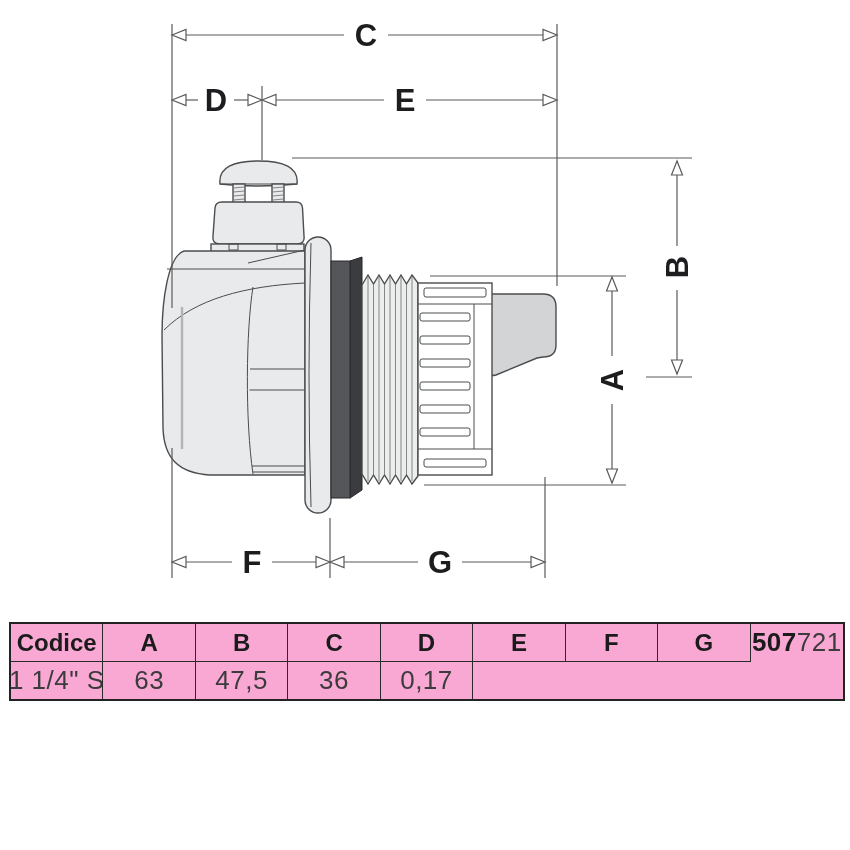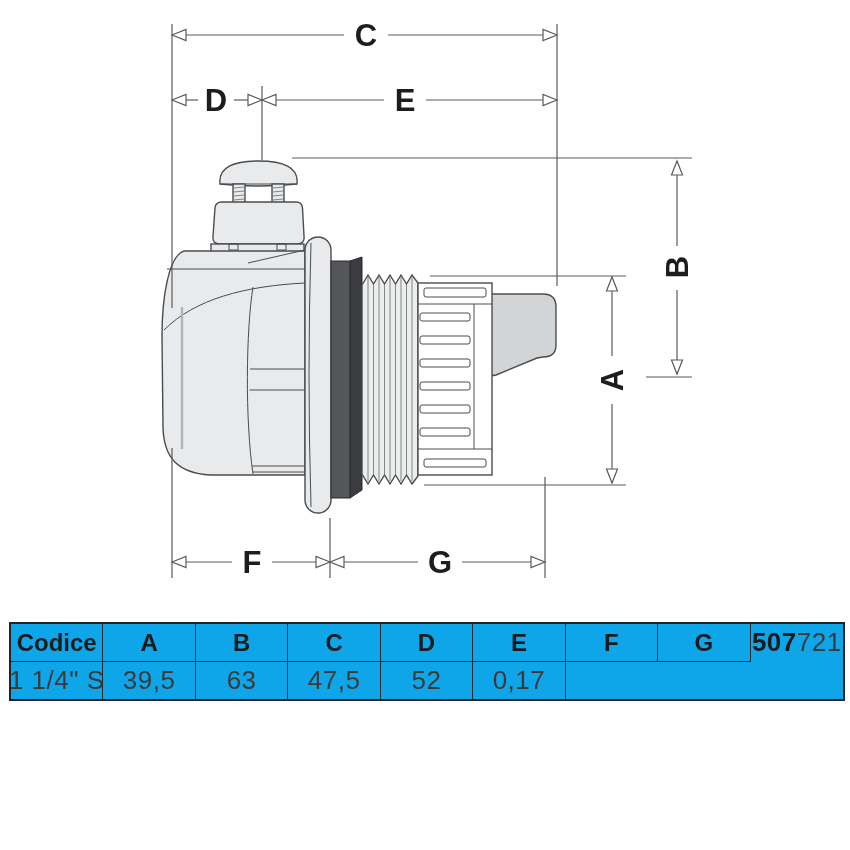--- a/index.html
+++ b/index.html
@@ -20,21 +20,21 @@
   .dimarrow { fill:#ffffff; stroke:#5a5b5d; stroke-width:1.2; }
   .dim-label {
     font-family:"Liberation Sans", sans-serif;
     font-size:31px; font-weight:bold; fill:#1d1d1f;
   }
 
   
   .spec-table {
     position:absolute; left:9px; top:622px; width:832px;
     display:grid; grid-template-columns:repeat(9, 1fr);
-    border:2px solid #232323; background:#0ea5e9;
+    border:2px solid #232323; background:#f9a8d4;
   }
   .spec-table > div {
     display:flex; align-items:center; justify-content:center;
     height:37px; border-right:1.5px solid #2a2a2b;
     white-space:nowrap; overflow:hidden;
   }
   .spec-table > div:nth-child(9n) { border-right:none; }
   .spec-table .th {
     border-bottom:1.6px solid #2a2a2b;
     font-weight:bold; font-size:24px; color:#1b1b1c;
@@ -214,20 +214,19 @@
     <div class="th">D</div>
     <div class="th">E</div>
     <div class="th">F</div>
     <div class="th">G</div>
 
     <div class="td">
       <span class="bold">507</span>
         <span>721</span>
     </div>
     <div class="td">1 1/4" S</div>
-    <div class="td">39,5</div>
     <div class="td">63</div>
     <div class="td">47,5</div>
-    <div class="td">52</div>
+    <div class="td">36</div>
     <div class="td">0,17</div>
   </div>
 
 </div>
 
 </body></html>

